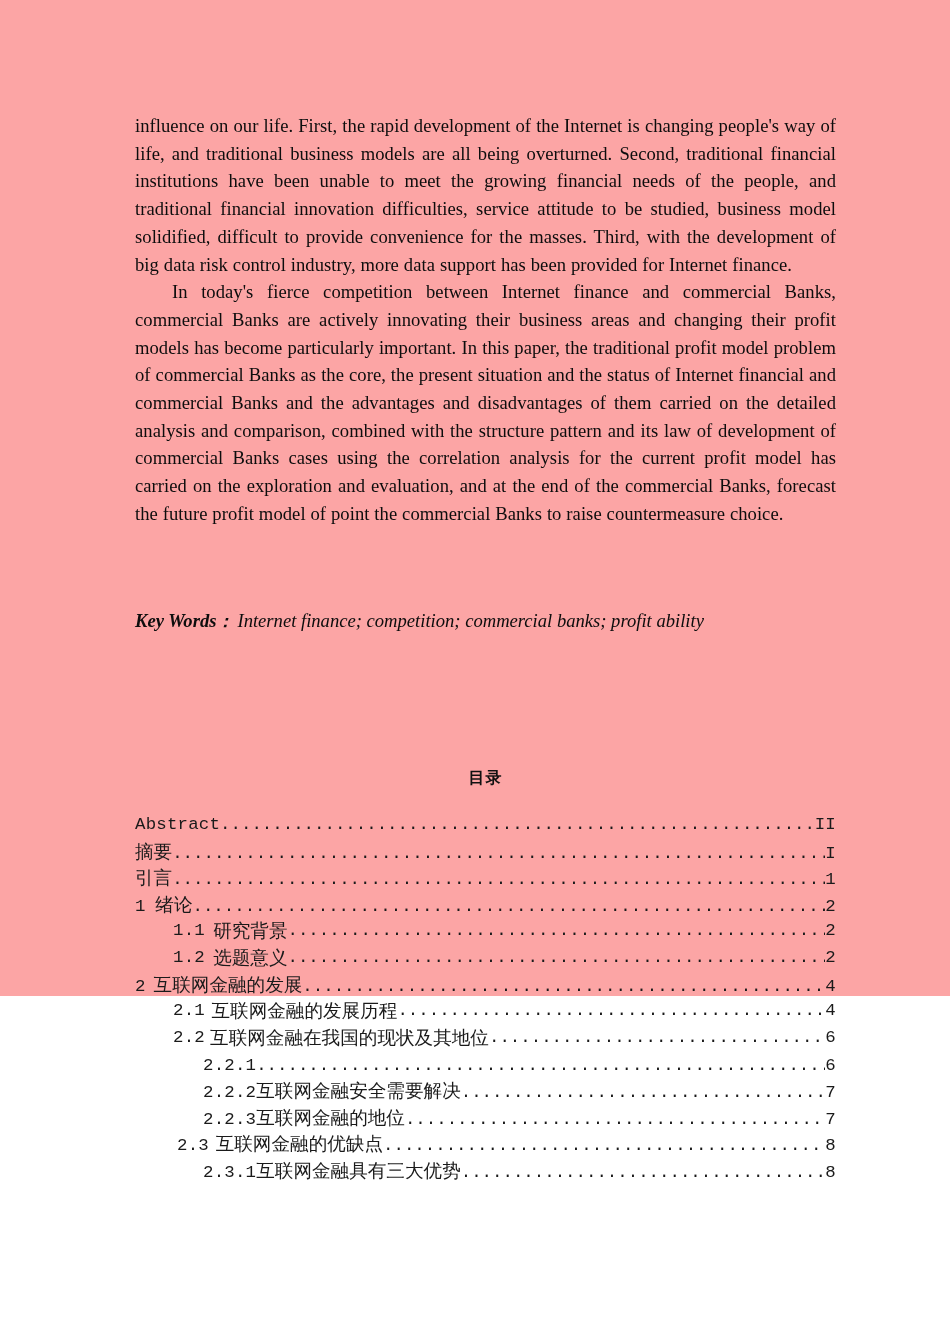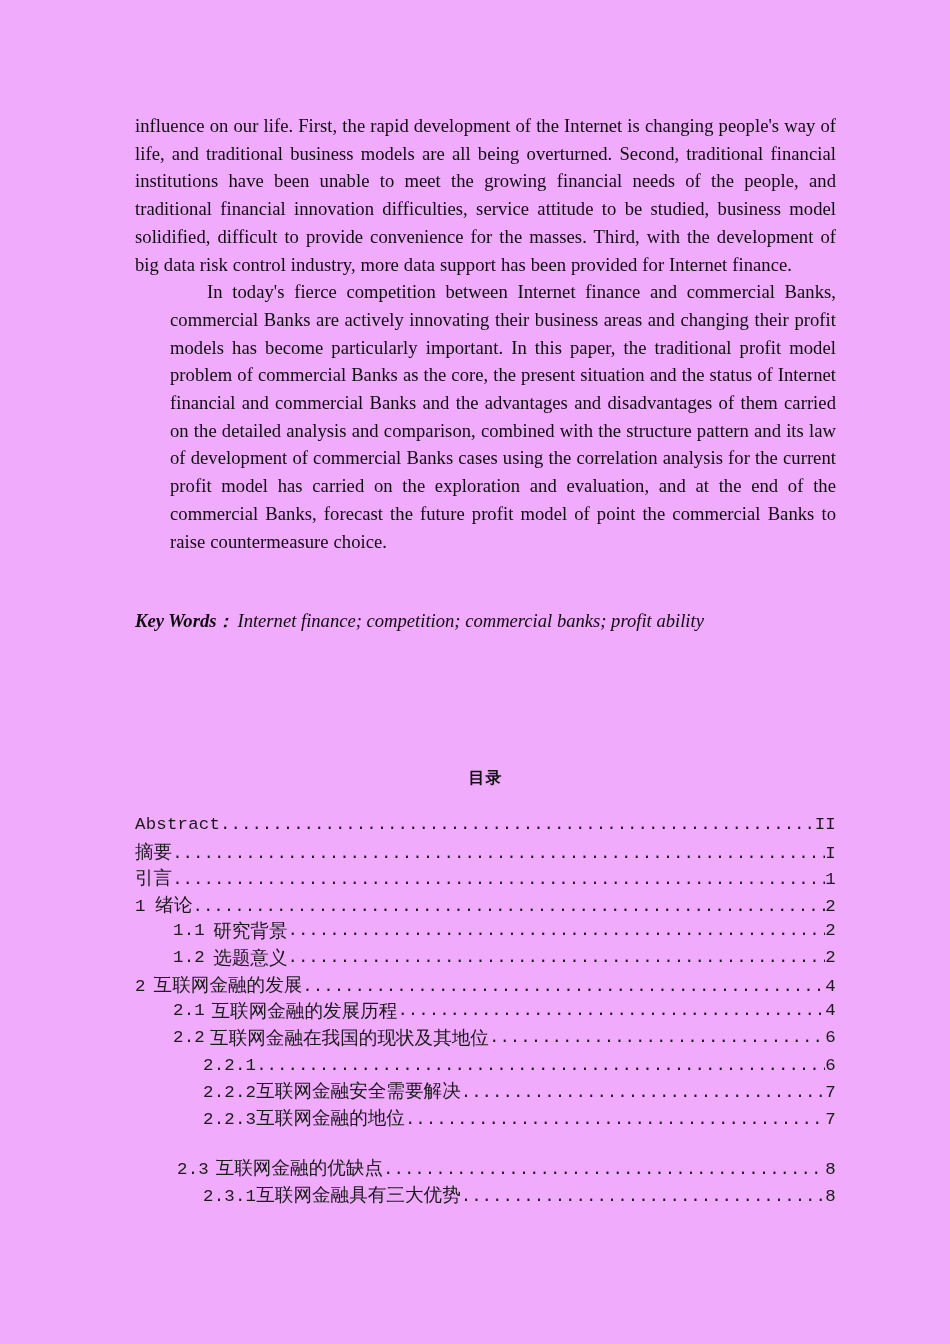--- a/index.html
+++ b/index.html
@@ -16,22 +16,22 @@
     font-family: "Liberation Serif", "DejaVu Serif", serif;
     color: #000000;
     -webkit-font-smoothing: antialiased;
   }
 
   .page {
     position: absolute;
     left: 0;
     top: 0;
     width: 950px;
-    height: 1344px;
-    background: #f0abfc;
+    height: 996px;
+    background: #fca5a5;
   }
 
   .content-col {
     position: absolute;
     left: 135px;
     top: 0;
     width: 701px;
   }
 
   
@@ -48,21 +48,20 @@
     font-size: 18.6px;
     line-height: 27.7px;
     text-align: justify;
     text-justify: inter-word;
     color: #0d0d0d;
     letter-spacing: 0.05px;
     word-spacing: 0.2px;
   }
   p.body-para.indented {
     text-indent: 37px;
-    margin-left: 35px;
   }
   p.body-para + p.body-para {
     margin-top: 0;
   }
 
   
   .keywords-line {
     position: absolute;
     left: 0;
     top: 607px;
@@ -160,21 +159,21 @@
     font-family: "Liberation Mono", "DejaVu Sans Mono", monospace;
     font-size: 17.4px;
     text-align: right;
     letter-spacing: 0.2px;
     padding-left: 0px;
   }
 
   
   .lvl-0 { padding-left: 0px; }
   .lvl-1 { padding-left: 38px; align-items: center; }
-  .lvl-1b { padding-left: 42px; margin-top: 24px; }
+  .lvl-1b { padding-left: 42px; }
   .lvl-2 { padding-left: 68px; }
 
   
   .gap-wide  { display: inline-block; width: 14px; }
   .gap-none  { display: inline-block; width: 0px; }
 </style>
 </head>
 <body>
 
 <div class="page">

